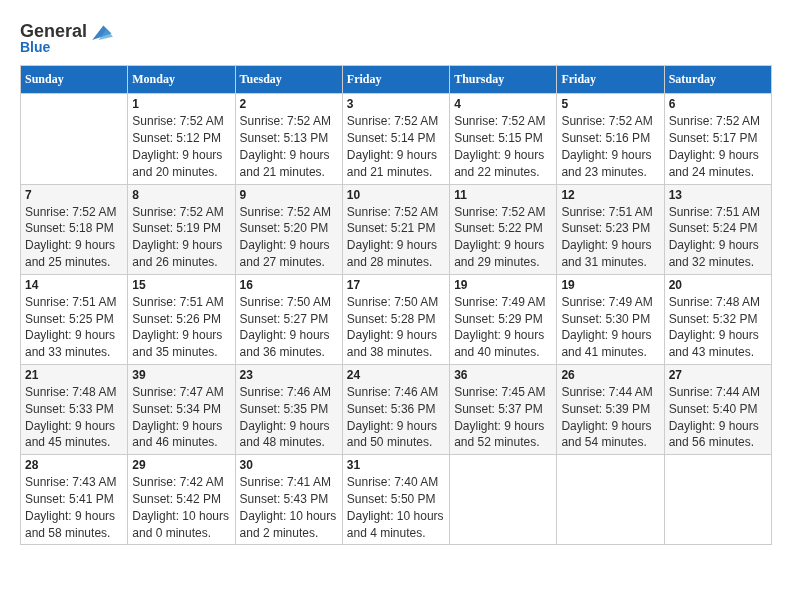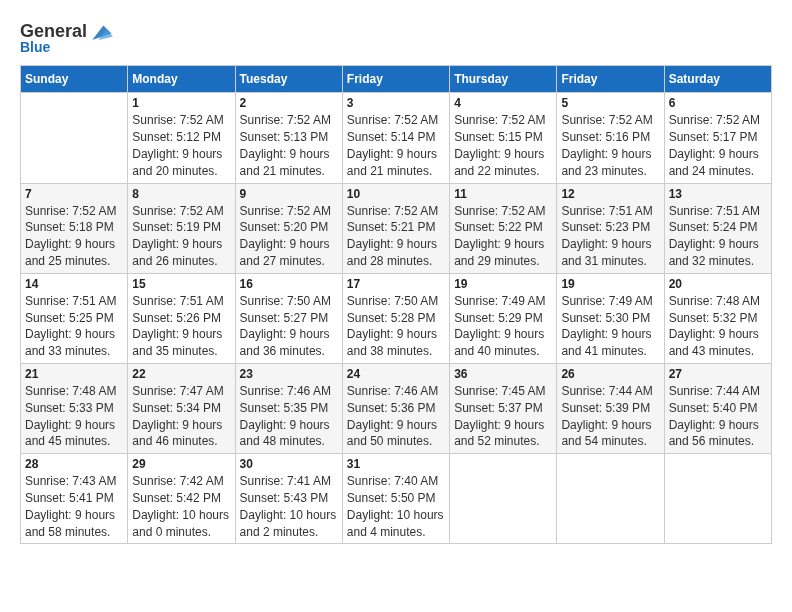--- a/index.html
+++ b/index.html
@@ -56,20 +56,21 @@
       font-size: 11px;
     }
     .calendar th {
       background-color: #1a6dbf;
       color: #fff;
       padding: 6px 4px;
       text-align: left;
       font-size: 12px;
       font-weight: bold;
       border: 1px solid #ccc;
+      font-family: Liberation Serif, serif;
     }
     .calendar td {
       border: 1px solid #ccc;
       vertical-align: top;
       padding: 3px 4px;
       width: calc(100% / 7);
       height: 80px;
       background: #fff;
     }
     .calendar tr:nth-child(even) td {
@@ -274,21 +275,21 @@
         </tr>
         <tr>
           <td>
             <div class="day-number">21</div>
             <div class="day-info" style="white-space: pre-line;">Sunrise: 7:48 AM
 Sunset: 5:33 PM
 Daylight: 9 hours
 and 45 minutes.</div>
           </td>
           <td>
-            <div class="day-number">22</div>
+            <div class="day-number">39</div>
             <div class="day-info" style="white-space: pre-line;">Sunrise: 7:47 AM
 Sunset: 5:34 PM
 Daylight: 9 hours
 and 46 minutes.</div>
           </td>
           <td>
             <div class="day-number">23</div>
             <div class="day-info" style="white-space: pre-line;">Sunrise: 7:46 AM
 Sunset: 5:35 PM
 Daylight: 9 hours

